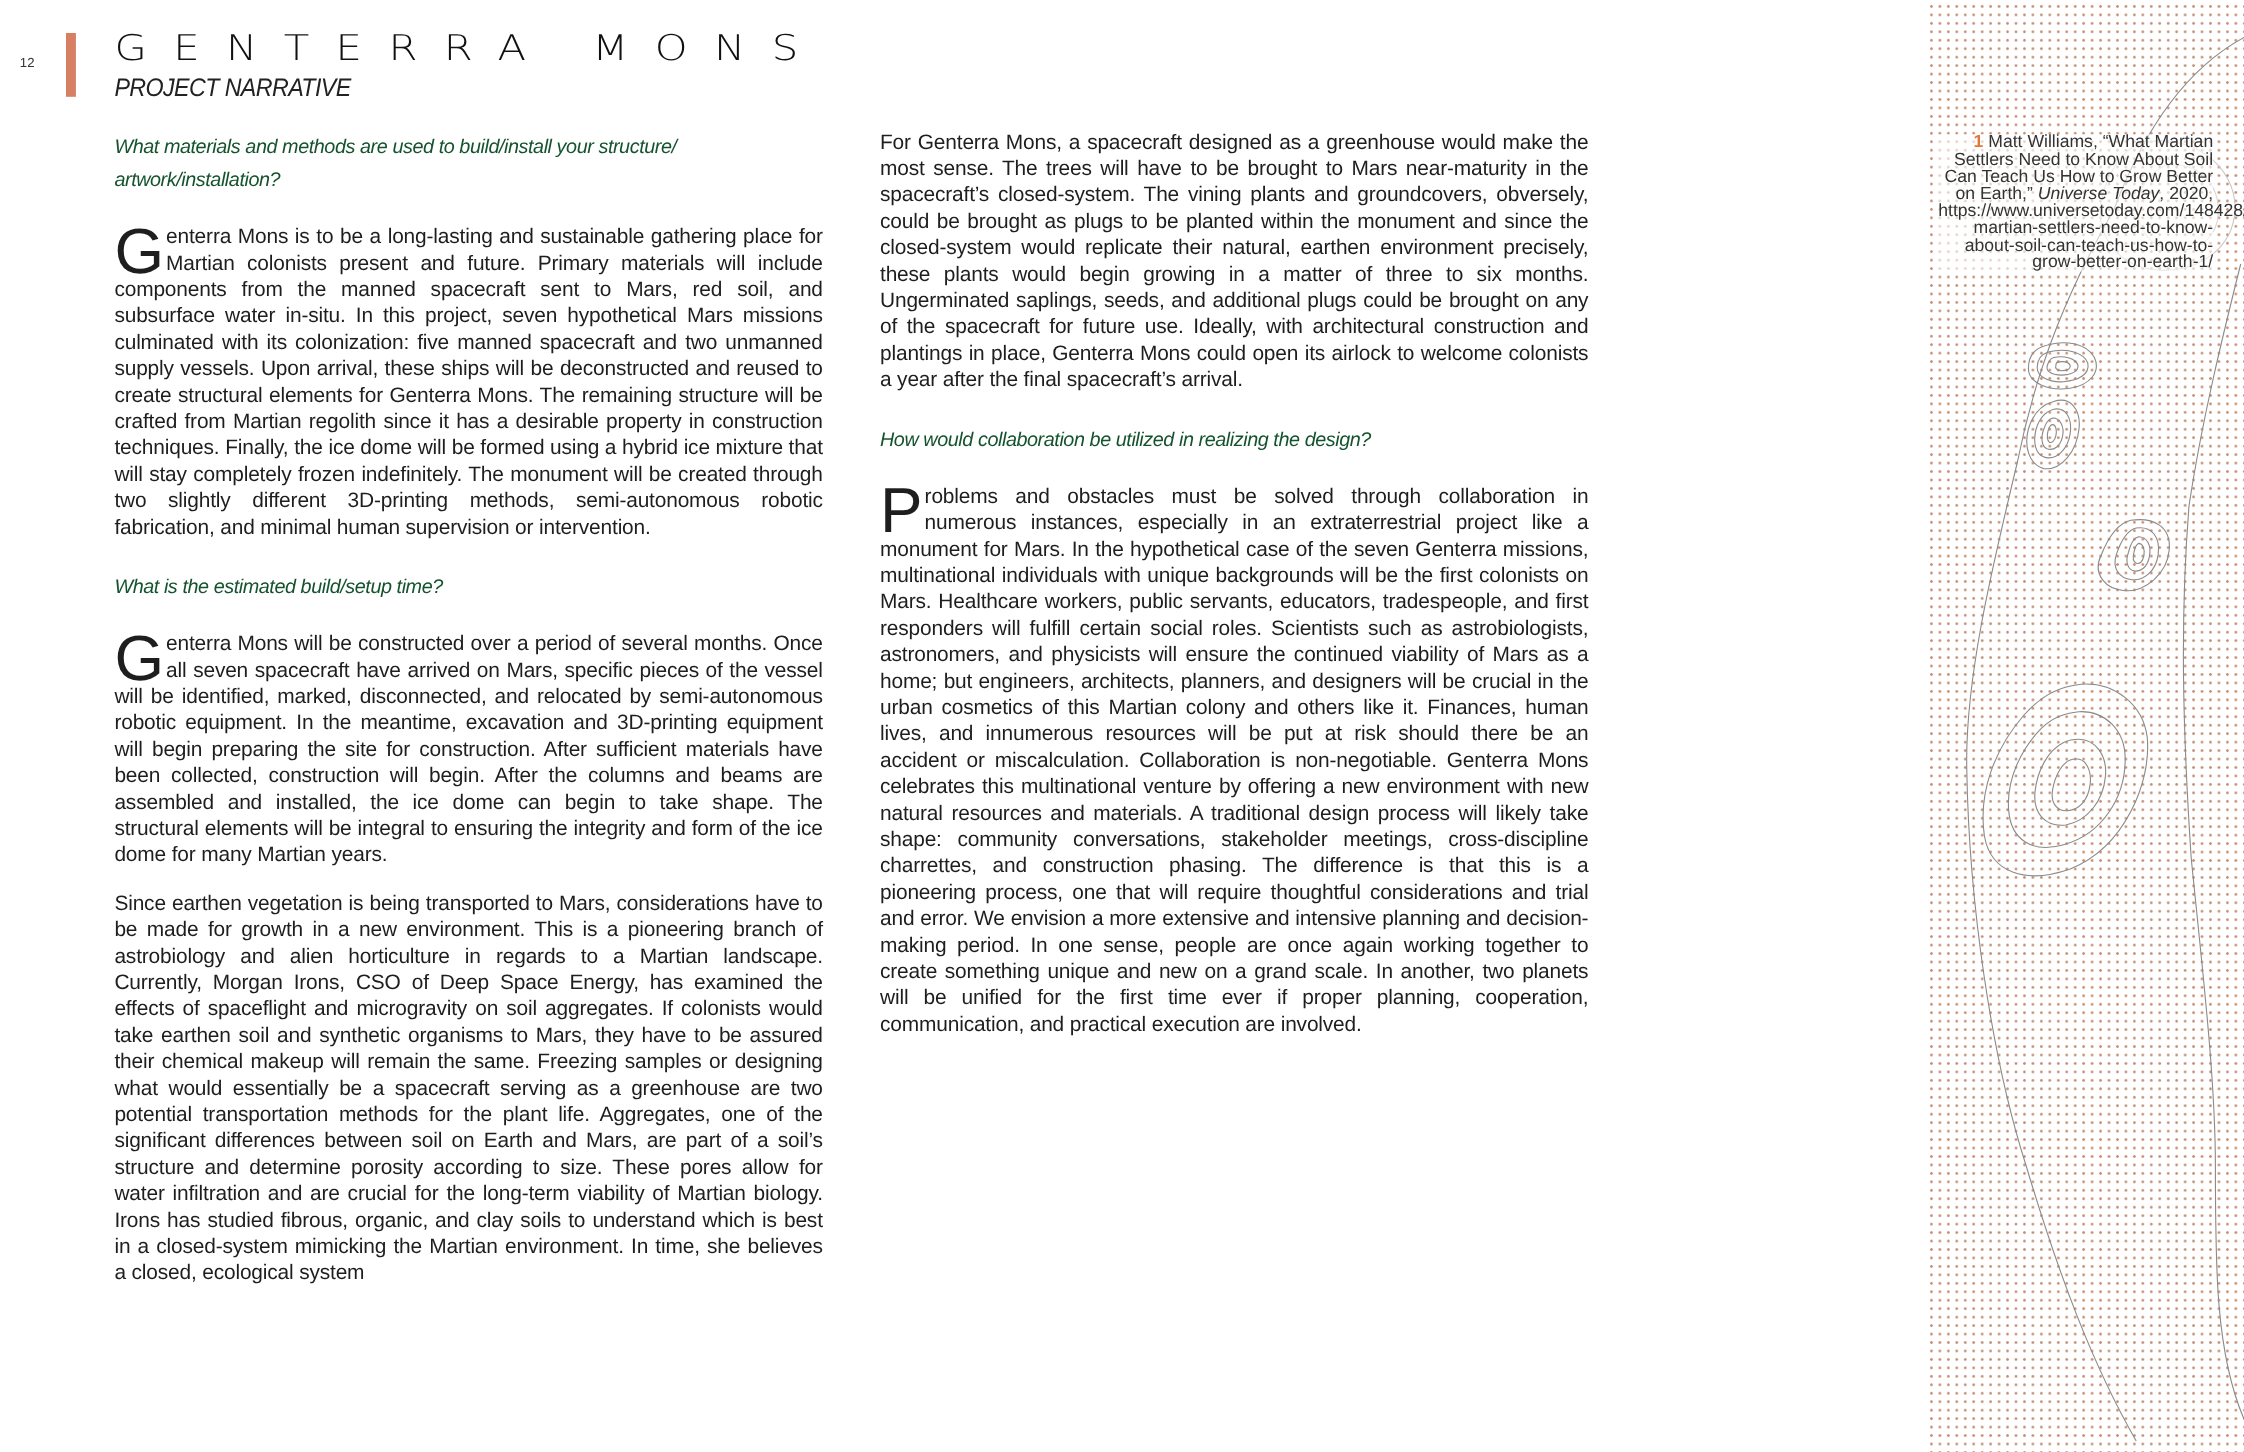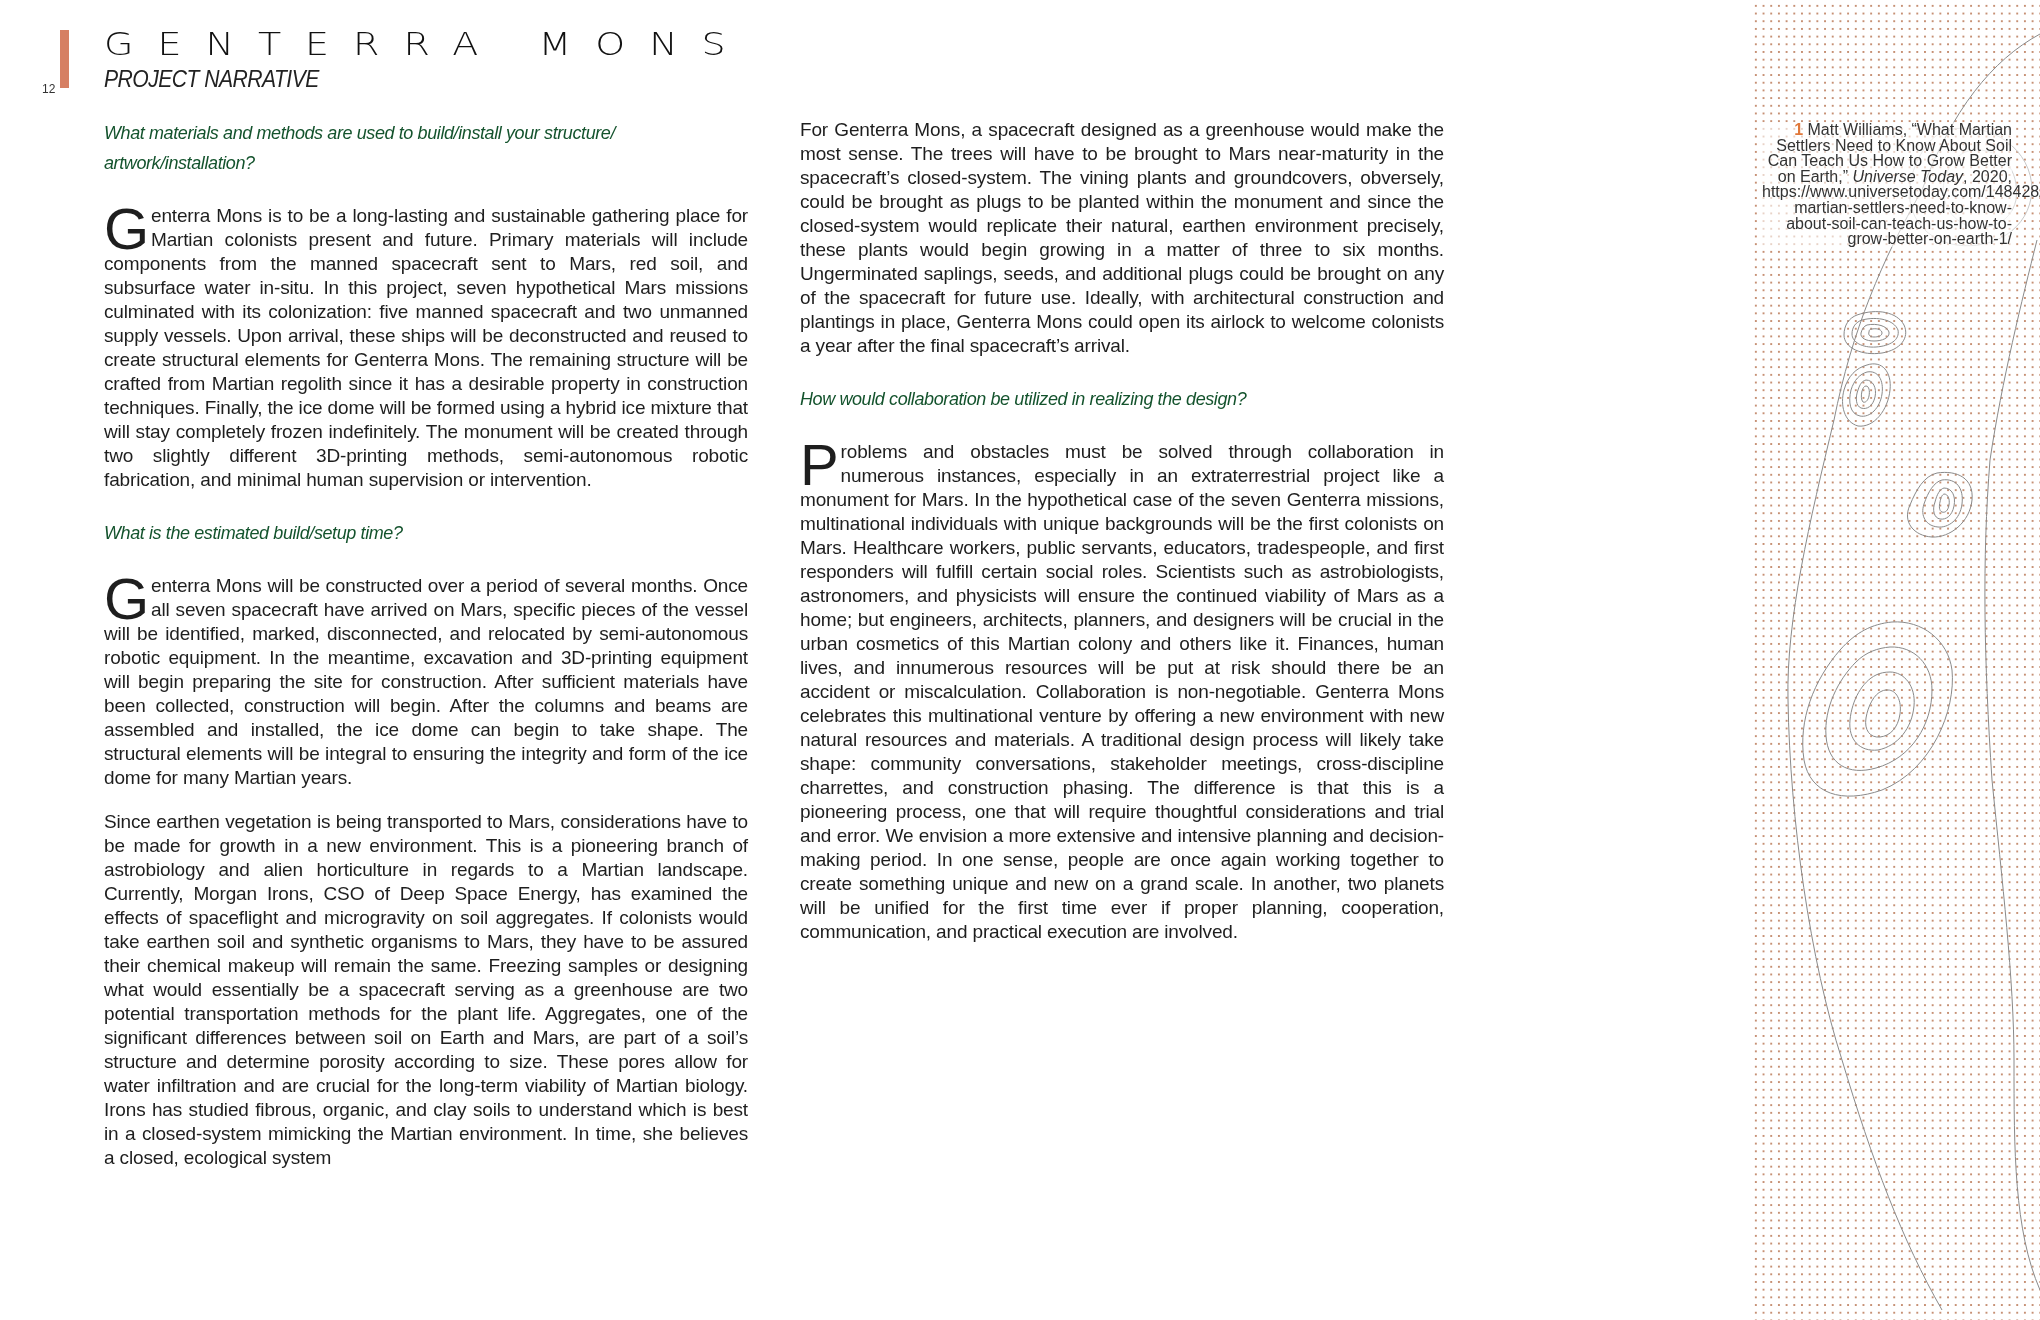--- a/index.html
+++ b/index.html
@@ -1,19 +1,19 @@
 <!DOCTYPE html>
 <html><head>
 <meta charset="utf-8">
 <style>
   * { margin: 0; padding: 0; box-sizing: border-box; }
   html, body { width: 2040px; height: 1320px; background: #ffffff; overflow: hidden; }
   body { position: relative; font-family: "Liberation Sans", sans-serif; color: #1e1e1e; }
 
-  .page-number { position: absolute; left: 42px; top: 50px; font-size: 12px; color: #333; margin-top: 32px; }
+  .page-number { position: absolute; left: 18px; top: 50px; font-size: 12px; color: #333; }
   .accent-bar { position: absolute; left: 60px; top: 30px; width: 9px; height: 58px; }
 
   .title {
     position: absolute; left: 104px; top: 26px;
     font-family: "DejaVu Sans", sans-serif; font-weight: 200;
     font-size: 38px; letter-spacing: 24px; color: #111; line-height: 42px;
     text-transform: uppercase; transform: scaleY(0.85); transform-origin: top left;
   }
   .subtitle {
     position: absolute; left: 104px; top: 66px;

